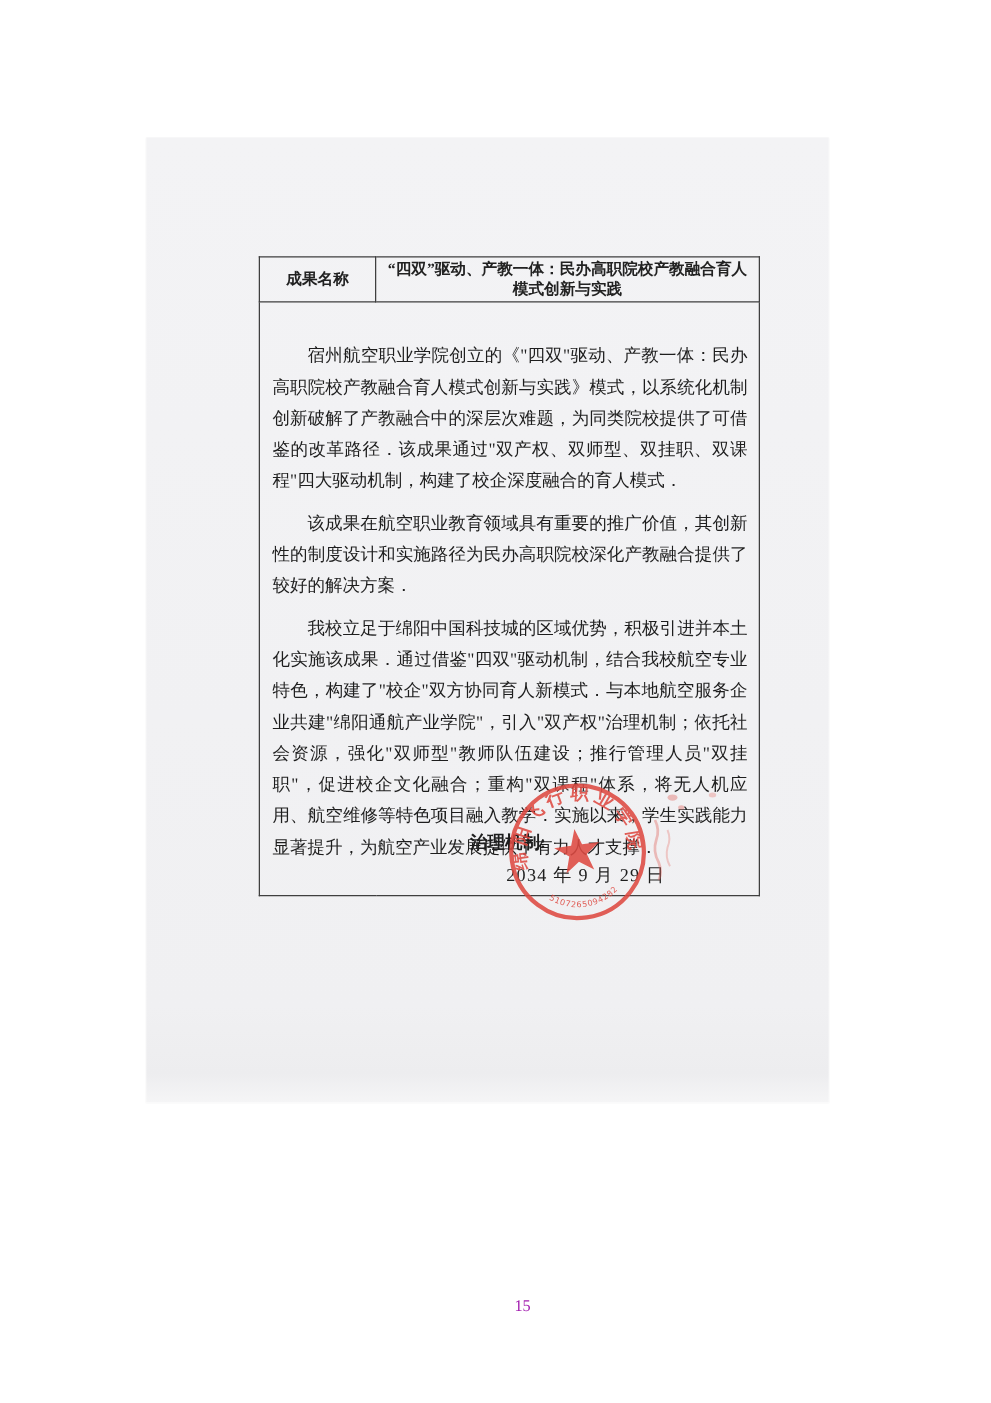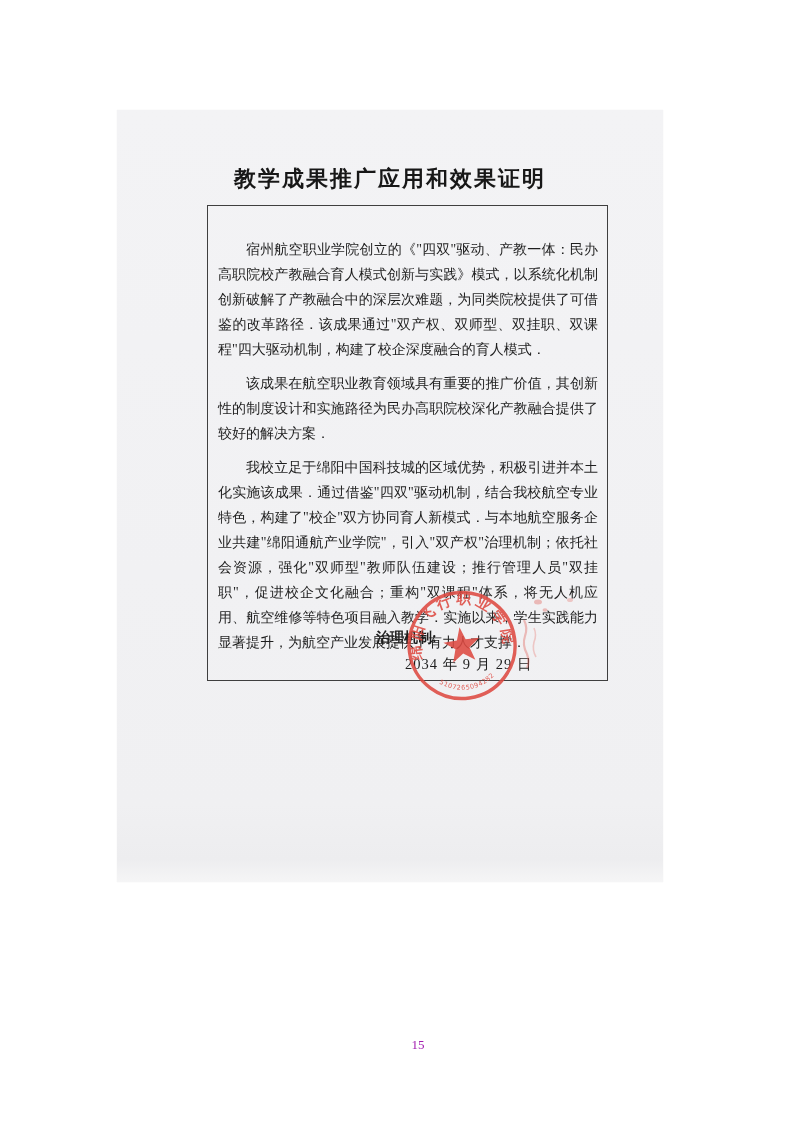--- a/index.html
+++ b/index.html
@@ -68,28 +68,31 @@
   .page-number {
     position:absolute; left:398px; top:1037px; width:40px;
     text-align:center; font-size:13px; color:#a21caf;
   }
 </style>
 </head>
 <body>
 
 <div class="paper">
 
-  <div class="doc-title">教学成果推广应用和效果证明</div>
 
   <table class="doc-table">
     <colgroup>
         <col style="width:93px">
         <col>
       </colgroup>
     <tbody>
+        <tr class="r1">
+      <td class="label-cell">成果名称</td>
+      <td class="value-cell">“四双”驱动、产教一体：民办高职院校产教融合育人模式创新与实践</td>
+    </tr>
     <tr>
       <td class="body-cell" colspan="2">
         <p>宿州航空职业学院创立的《"四双"驱动、产教一体：民办高职院校产教融合育人模式创新与实践》模式，以系统化机制创新破解了产教融合中的深层次难题，为同类院校提供了可借鉴的改革路径．该成果通过"双产权、双师型、双挂职、双课程"四大驱动机制，构建了校企深度融合的育人模式．</p>
         <p>该成果在航空职业教育领域具有重要的推广价值，其创新性的制度设计和实施路径为民办高职院校深化产教融合提供了较好的解决方案．</p>
         <p>我校立足于绵阳中国科技城的区域优势，积极引进并本土化实施该成果．通过借鉴"四双"驱动机制，结合我校航空专业特色，构建了"校企"双方协同育人新模式．与本地航空服务企业共建"绵阳通航产业学院"，引入"双产权"治理机制；依托社会资源，强化"双师型"教师队伍建设；推行管理人员"双挂职"，促进校企文化融合；重构"双课程"体系，将无人机应用、航空维修等特色项目融入教学．实施以来，学生实践能力显著提升，为航空产业发展提供了有力人才支撑．</p>
 
         <span class="seal-label">治理机制:</span>
         <span class="seal-date">2034 年 9 月 29 日</span>
 
         <svg class="stamp" viewBox="0 0 120 120">

